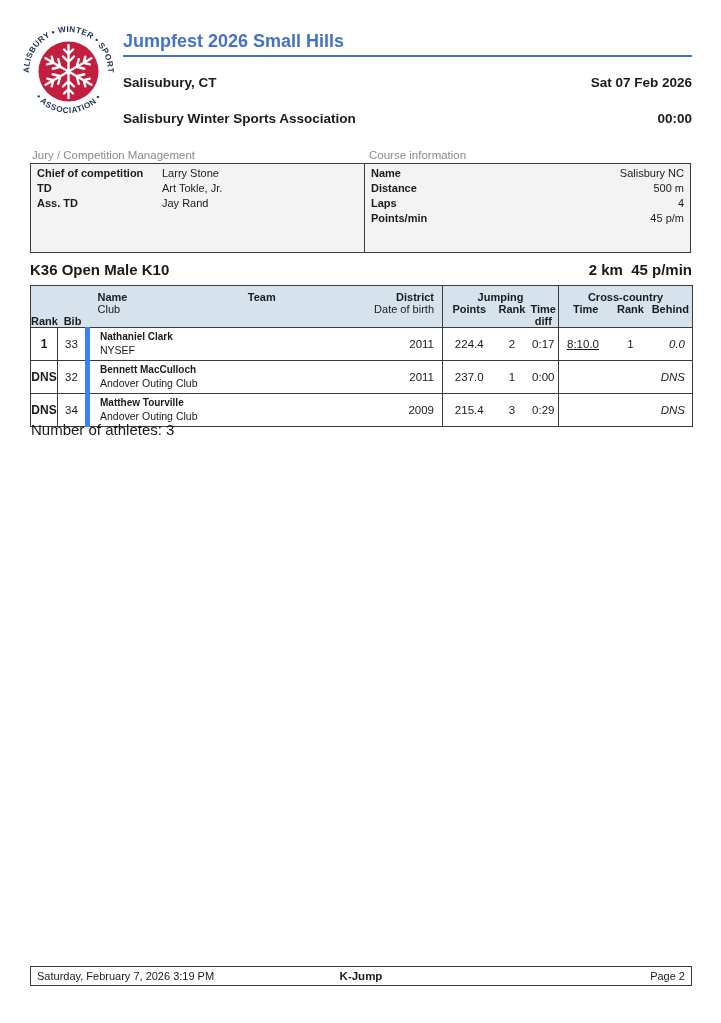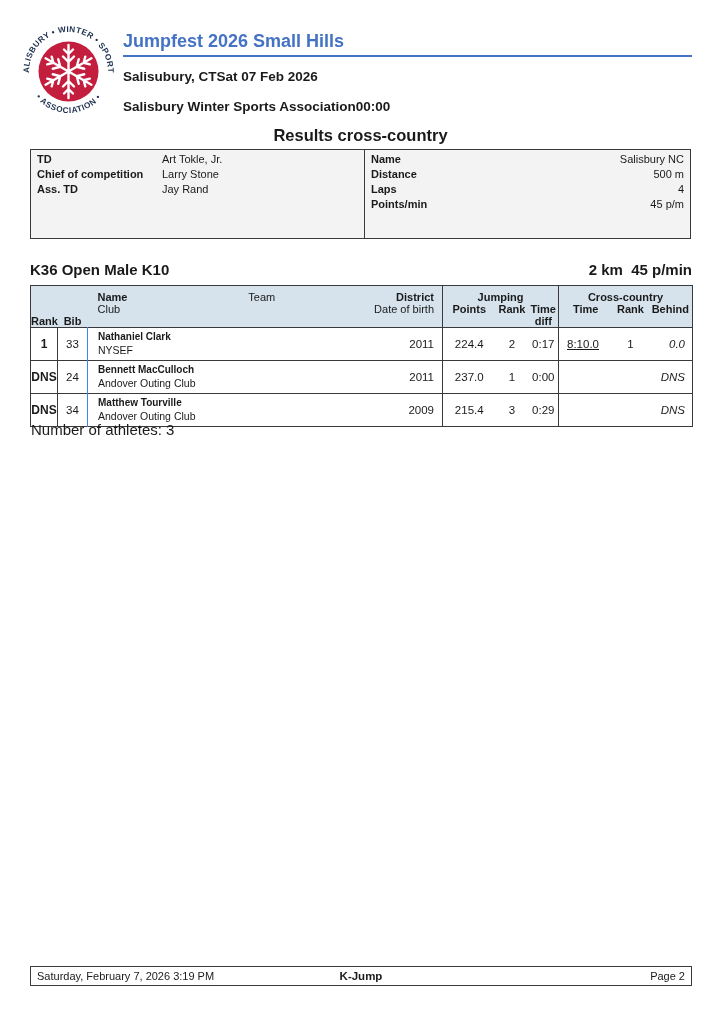--- a/index.html
+++ b/index.html
@@ -7,22 +7,22 @@
   .page {
     position:relative; width:721px; height:1023px; background:#fff;
     font-family:"Liberation Sans", sans-serif; color:#1a1a1a; overflow:hidden;
   }
 
   
   .logo { position:absolute; left:21px; top:24px; width:95px; height:95px; }
   .head { position:absolute; left:123px; top:30px; width:569px; }
   .title { font-size:18px; font-weight:bold; color:#4472C4; line-height:22px; }
   .rule  { height:2px; background:#4472C4; margin-top:3px; }
-  .head-row { display:flex; font-weight:bold;
-              font-size:13.5px; line-height:20px; margin-top:10px; }
+  .head-row { display:flex; justify-content:space-between; font-weight:bold;
+              font-size:13.5px; line-height:20px; margin-top:16px; }
   .page-heading { position:absolute; top:126px; left:0; width:721px;
                   text-align:center; font-size:16.5px; font-weight:bold; }
 
   
   .info { position:absolute; top:148px; left:30px; width:662px; }
   .info-labels { display:flex; color:#8a8a8a; font-size:11.5px; line-height:14px; }
   .info-labels .lab1 { width:335px; padding-left:2px; }
   .info-labels .lab2 { padding-left:4px; }
   .boxes { display:flex; margin-top:1px; }
   .box { border:1px solid #3a3a3a; background:#f3f3f3; height:90px; padding:2px 6px; font-size:11px; }
@@ -44,28 +44,28 @@
   table { border-collapse:collapse; table-layout:fixed; width:662px; border:1px solid #3a3a3a; }
   col.w-rank{width:27px} col.w-bib{width:30px} col.w-name{width:355px}
   col.w-pts{width:53px}  col.w-jrk{width:33px} col.w-tdf{width:30px}
   col.w-tim{width:54px}  col.w-crk{width:36px} col.w-bhd{width:44px}
   thead th { background:#d6e3ed; font-size:11px; font-weight:bold; padding:0; text-align:center; }
   thead tr.hr1 th { height:17px; vertical-align:bottom; }
   thead tr.hr2 th { height:15px; vertical-align:top; }
   thead th.rowspan2 { vertical-align:top; padding-top:2px; }
   .h-flex { display:flex; justify-content:space-between; align-items:flex-end; }
   .h-flex .h-l { padding-left:10px; font-weight:bold; }
-  .h-flex .h-c { font-weight:normal; }
+  .h-flex .h-c { font-weight:bold; }
   .h-flex .h-r { padding-right:8px; font-weight:bold; }
   .h-flex .reg { font-weight:normal; }
   .gl { border-left:1px solid #3a3a3a; }
   tbody tr { border-top:1px solid #3a3a3a; }
   tbody td { height:33px; font-size:11.5px; vertical-align:middle; }
   td.c-rank { text-align:center; font-weight:bold; font-size:12px; border-right:1px solid #3a3a3a; }
-  td.c-bib  { text-align:center; border-right:1px solid #3b82f6; }
+  td.c-bib  { text-align:center; border-right:5px solid #3b82f6; }
   td.c-name .nblock { display:flex; justify-content:space-between; align-items:center; }
   .nm-lines { padding-left:10px; }
   .nm { font-size:10px; font-weight:bold; line-height:14px; }
   .cl { font-size:10.5px; line-height:13px; }
   .dob { padding-right:8px; }
   td.c-pts { text-align:center; }
   td.c-jrk { text-align:center; }
   td.c-tdf { text-align:center; }
   td.c-tim { text-align:left; padding-left:8px;text-decoration:underline; }
   td.c-crk { text-align:center; }
@@ -126,32 +126,35 @@
     <div class="head-row">
       <span>Salisubury, CT</span>
       <span>Sat 07 Feb 2026</span>
     </div>
     <div class="head-row">
       <span>Salisbury Winter Sports Association</span>
       <span>00:00</span>
     </div>
   </div>
 
-  <div class="page-heading">Results cross-country</div>
 
   <div class="info">
+    <div class="info-labels">
+      <span class="lab1">Jury / Competition Management</span>
+      <span class="lab2">Course information</span>
+    </div>
     <div class="boxes">
       <div class="box jury">
         <div class="jrow">
+          <span class="jrole">Chief of competition</span>
+          <span>Larry Stone</span>
+        </div>
+        <div class="jrow">
           <span class="jrole">TD</span>
           <span>Art Tokle, Jr.</span>
-        </div>
-        <div class="jrow">
-          <span class="jrole">Chief of competition</span>
-          <span>Larry Stone</span>
         </div>
         <div class="jrow">
           <span class="jrole">Ass. TD</span>
           <span>Jay Rand</span>
         </div>
       </div>
       <div class="box course">
         <div class="crow">
           <span class="clabel">Name</span>
           <span>Salisbury NC</span>
@@ -234,21 +237,21 @@
           </td>
           <td class="c-pts gl">224.4</td>
           <td class="c-jrk">2</td>
           <td class="c-tdf">0:17</td>
           <td class="c-tim gl">8:10.0</td>
           <td class="c-crk">1</td>
           <td class="c-bhd">0.0</td>
         </tr>
         <tr>
           <td class="c-rank">DNS</td>
-          <td class="c-bib">24</td>
+          <td class="c-bib">32</td>
           <td class="c-name">
             <div class="nblock">
               <div class="nm-lines">
                 <div class="nm">Bennett MacCulloch</div>
                 <div class="cl">Andover Outing Club</div>
               </div>
               <span class="dob">2011</span>
             </div>
           </td>
           <td class="c-pts gl">237.0</td>

